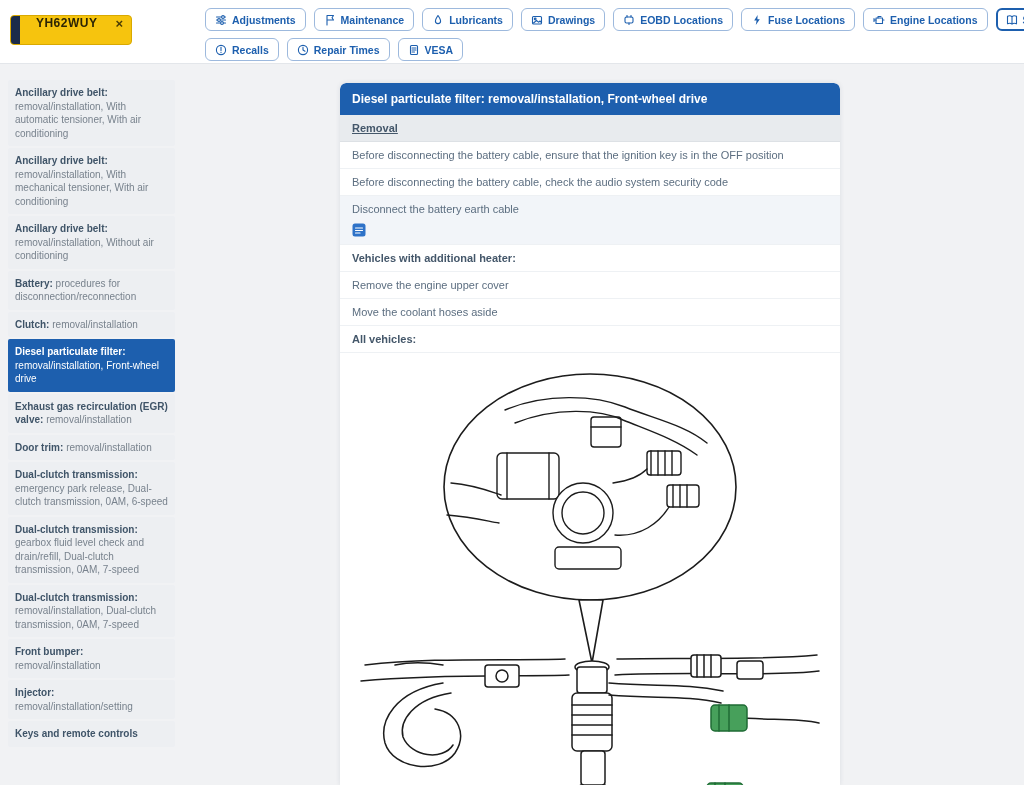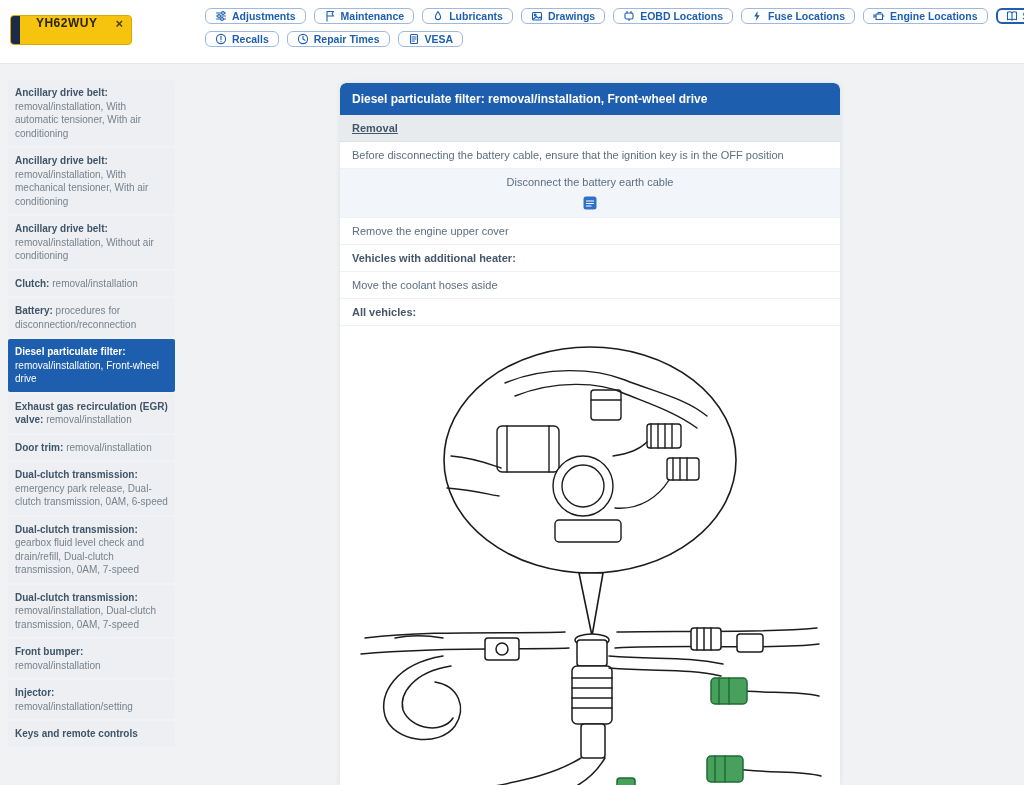--- a/index.html
+++ b/index.html
@@ -12,41 +12,41 @@
   .plate { position:absolute; left:10px; top:15px; height:30px; width:122px; background:#f6c40e;
            border:1px solid #d9a900; border-radius:4px; display:flex; align-items:flex-start; overflow:hidden; }
   .plate-band { width:9px; height:100%; background:#1b2b4a; flex:0 0 9px; }
   .plate-text { flex:1; text-align:center; font-weight:700; font-size:12px; color:#2c2505; letter-spacing:.5px; }
   .plate-close { padding:0 8px 0 2px; font-weight:700; font-size:13px; color:#4a3c04; cursor:pointer; }
 
   .toolbar { position:absolute; left:205px; top:8px; }
   .toolbar-row { display:flex; gap:8px; margin-bottom:7px; }
   .tb-btn { display:inline-flex; align-items:center; gap:5px; background:#fff; border:1px solid #9db9dd;
             border-radius:6px; color:#1d5fae; font-family:"Liberation Sans",sans-serif;
-            font-weight:600; font-size:10.5px; padding:0 9px; height:16px; cursor:pointer; white-space:nowrap; }
+            font-weight:600; font-size:10.5px; padding:0 9px; height:23px; cursor:pointer; white-space:nowrap; }
   .tb-btn.active { border:2px solid #1d5fae; padding:0 8px; }
   .tb-ic { display:inline-flex; align-items:center; }
 
   
   .sidebar { position:absolute; left:8px; top:80px; width:167px; bottom:0; overflow:hidden; }
   .sb-item { background:#edeff2; margin-bottom:2px; padding:6px 7px; border-radius:2px;
              font-size:10px; line-height:1.35; cursor:pointer; }
   .sb-t { font-weight:700; color:#3f5468;text-align:center; }
   .sb-d { color:#78828d; }
   .sb-item.selected { background:#1d5fae; }
   .sb-item.selected .sb-t, .sb-item.selected .sb-d { color:#fff; }
 
   
   .content { position:absolute; left:340px; top:83px; width:500px; bottom:0; background:#fff;
              box-shadow:0 0 5px rgba(30,50,80,.10); border-radius:6px 6px 0 0; overflow:hidden; }
   .content-header { background:#1d5fae; color:#fff; font-weight:700; font-size:12px;
                     padding:9px 12px; border-radius:6px 6px 0 0; }
   .section-header { background:#e8ebee; color:#44576a; font-weight:700; font-size:11px;
                     padding:7px 12px; border-bottom:1px solid #dde1e5;text-decoration:underline; }
-  .step { display:flex; justify-content:space-between; align-items:center; gap:8px;
+  .step { display:flex; justify-content:space-between; align-items:flex-start; gap:8px;
           padding:7px 12px; font-size:11px; color:#5c6e80; background:#fff;
           border-bottom:1px solid #eef1f4; cursor:pointer; }
   .step.bold { font-weight:700; color:#44576a; }
   .step.hl { background:#f2f5f9;flex-direction:column; }
   .step-ic { display:inline-flex; flex:0 0 auto; cursor:pointer; }
 
   .figure { padding-top:12px; display:flex; justify-content:center; background:#fff; }
 </style>
 </head>
 <body>
@@ -169,54 +169,57 @@
             <span class="tb-lb">VESA</span>
           </button>
         </div>
     </div>
   </header>
 
   <aside class="sidebar">
       <div class="sb-item"><span class="sb-t">Ancillary drive belt:</span> <span class="sb-d">removal/installation, With automatic tensioner, With air conditioning</span></div>
       <div class="sb-item"><span class="sb-t">Ancillary drive belt:</span> <span class="sb-d">removal/installation, With mechanical tensioner, With air conditioning</span></div>
       <div class="sb-item"><span class="sb-t">Ancillary drive belt:</span> <span class="sb-d">removal/installation, Without air conditioning</span></div>
+      <div class="sb-item"><span class="sb-t">Battery:</span> <span class="sb-d">procedures for disconnection/reconnection</span></div>
       <div class="sb-item"><span class="sb-t">Clutch:</span> <span class="sb-d">removal/installation</span></div>
-      <div class="sb-item"><span class="sb-t">Battery:</span> <span class="sb-d">procedures for disconnection/reconnection</span></div>
       <div class="sb-item selected"><span class="sb-t">Diesel particulate filter:</span> <span class="sb-d">removal/installation, Front-wheel drive</span></div>
       <div class="sb-item"><span class="sb-t">Exhaust gas recirculation (EGR) valve:</span> <span class="sb-d">removal/installation</span></div>
       <div class="sb-item"><span class="sb-t">Door trim:</span> <span class="sb-d">removal/installation</span></div>
       <div class="sb-item"><span class="sb-t">Dual-clutch transmission:</span> <span class="sb-d">emergency park release, Dual-clutch transmission, 0AM, 6-speed</span></div>
       <div class="sb-item"><span class="sb-t">Dual-clutch transmission:</span> <span class="sb-d">gearbox fluid level check and drain/refill, Dual-clutch transmission, 0AM, 7-speed</span></div>
       <div class="sb-item"><span class="sb-t">Dual-clutch transmission:</span> <span class="sb-d">removal/installation, Dual-clutch transmission, 0AM, 7-speed</span></div>
       <div class="sb-item"><span class="sb-t">Front bumper:</span> <span class="sb-d">removal/installation</span></div>
       <div class="sb-item"><span class="sb-t">Injector:</span> <span class="sb-d">removal/installation/setting</span></div>
       <div class="sb-item"><span class="sb-t">Keys and remote controls</span></div>
     </aside>
 
   <main class="content">
     <div class="content-header">Diesel particulate filter: removal/installation, Front-wheel drive</div>
     <div class="section-header">Removal</div>
     <div class="steps">
         <div class="step">
           <span class="step-t">Before disconnecting the battery cable, ensure that the ignition key is in the OFF position</span>
         </div>
+        <div class="step">
+          <span class="step-t">Before disconnecting the battery cable, check the audio system security code</span>
+        </div>
         <div class="step hl">
           <span class="step-t">Disconnect the battery earth cable</span>
           <span class="step-ic">
             <svg width="14" height="14" viewBox="0 0 14 14">
               <rect x="0.5" y="0.5" width="13" height="13" rx="2.5" fill="#2e72c8"></rect>
               <path d="M3.5 5 H10.5 M3.5 7.5 H10.5 M3.5 10 H8" stroke="#fff" stroke-width="1.2" stroke-linecap="round"></path>
             </svg>
           </span>
         </div>
-        <div class="step">
-          <span class="step-t">Remove the engine upper cover</span>
-        </div>
         <div class="step bold">
           <span class="step-t">Vehicles with additional heater:</span>
+        </div>
+        <div class="step">
+          <span class="step-t">Remove the engine upper cover</span>
         </div>
         <div class="step">
           <span class="step-t">Move the coolant hoses aside</span>
         </div>
         <div class="step bold">
           <span class="step-t">All vehicles:</span>
         </div>
       </div>
 
     <div class="figure">

